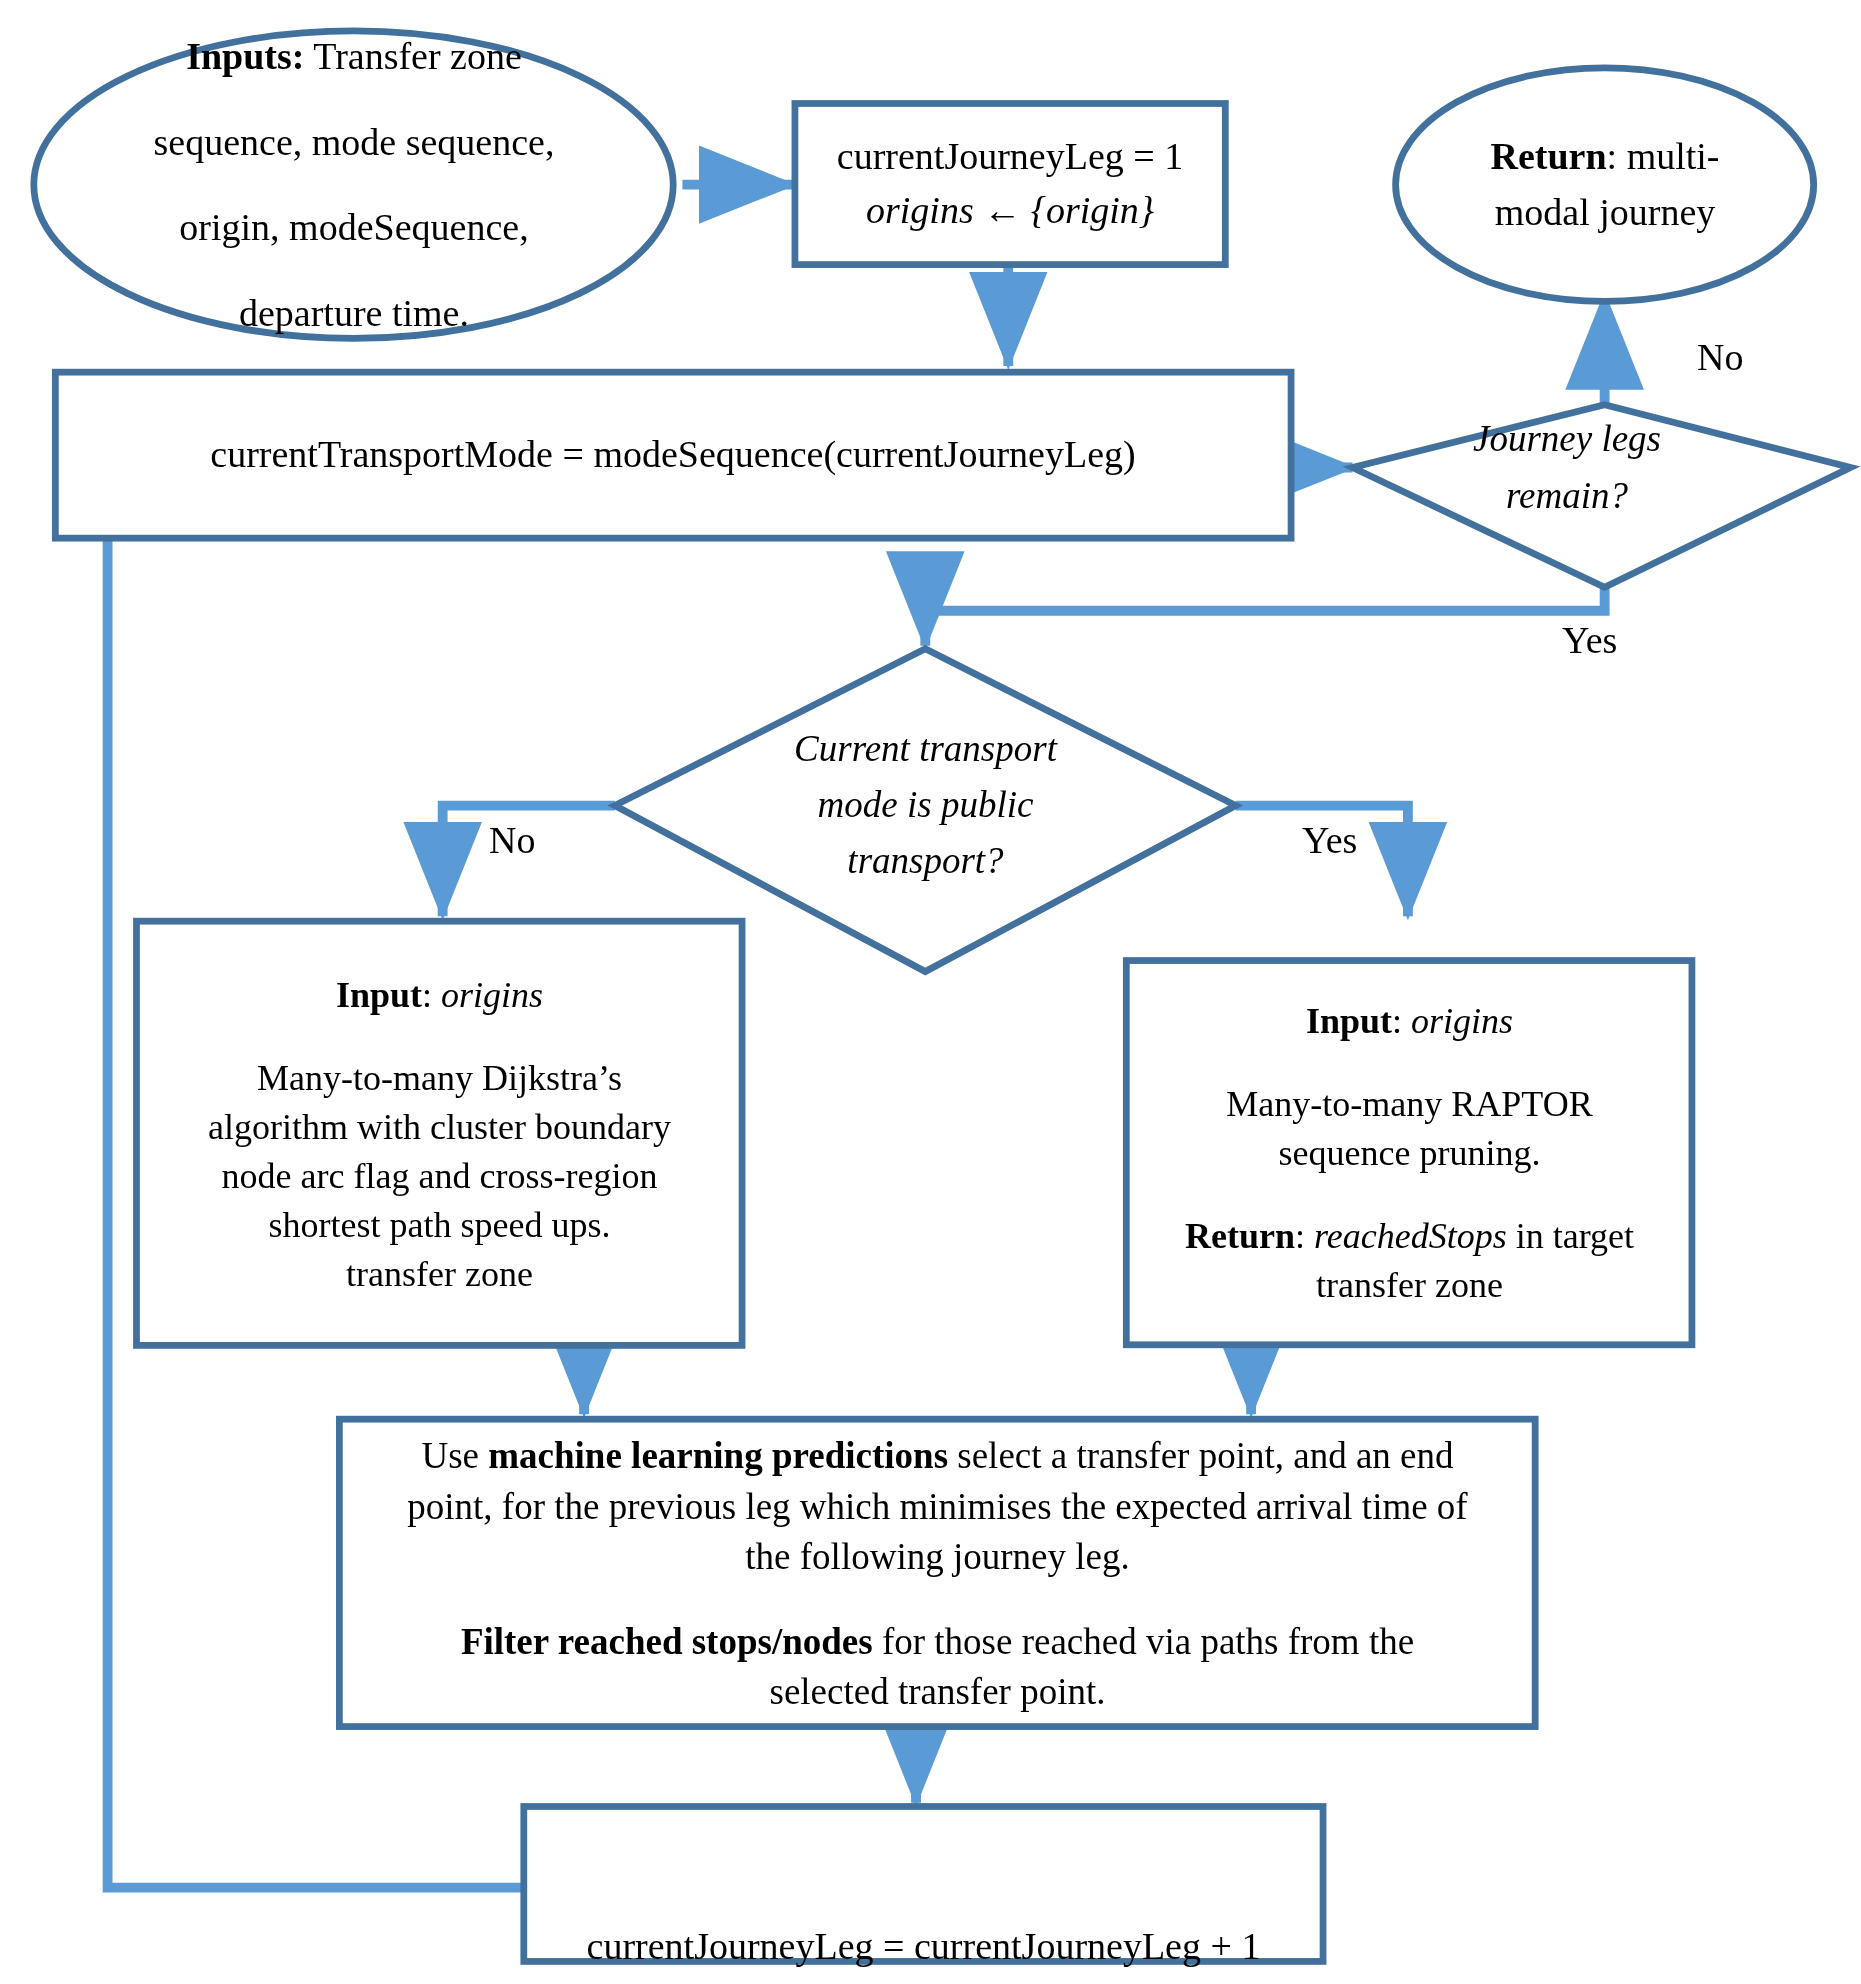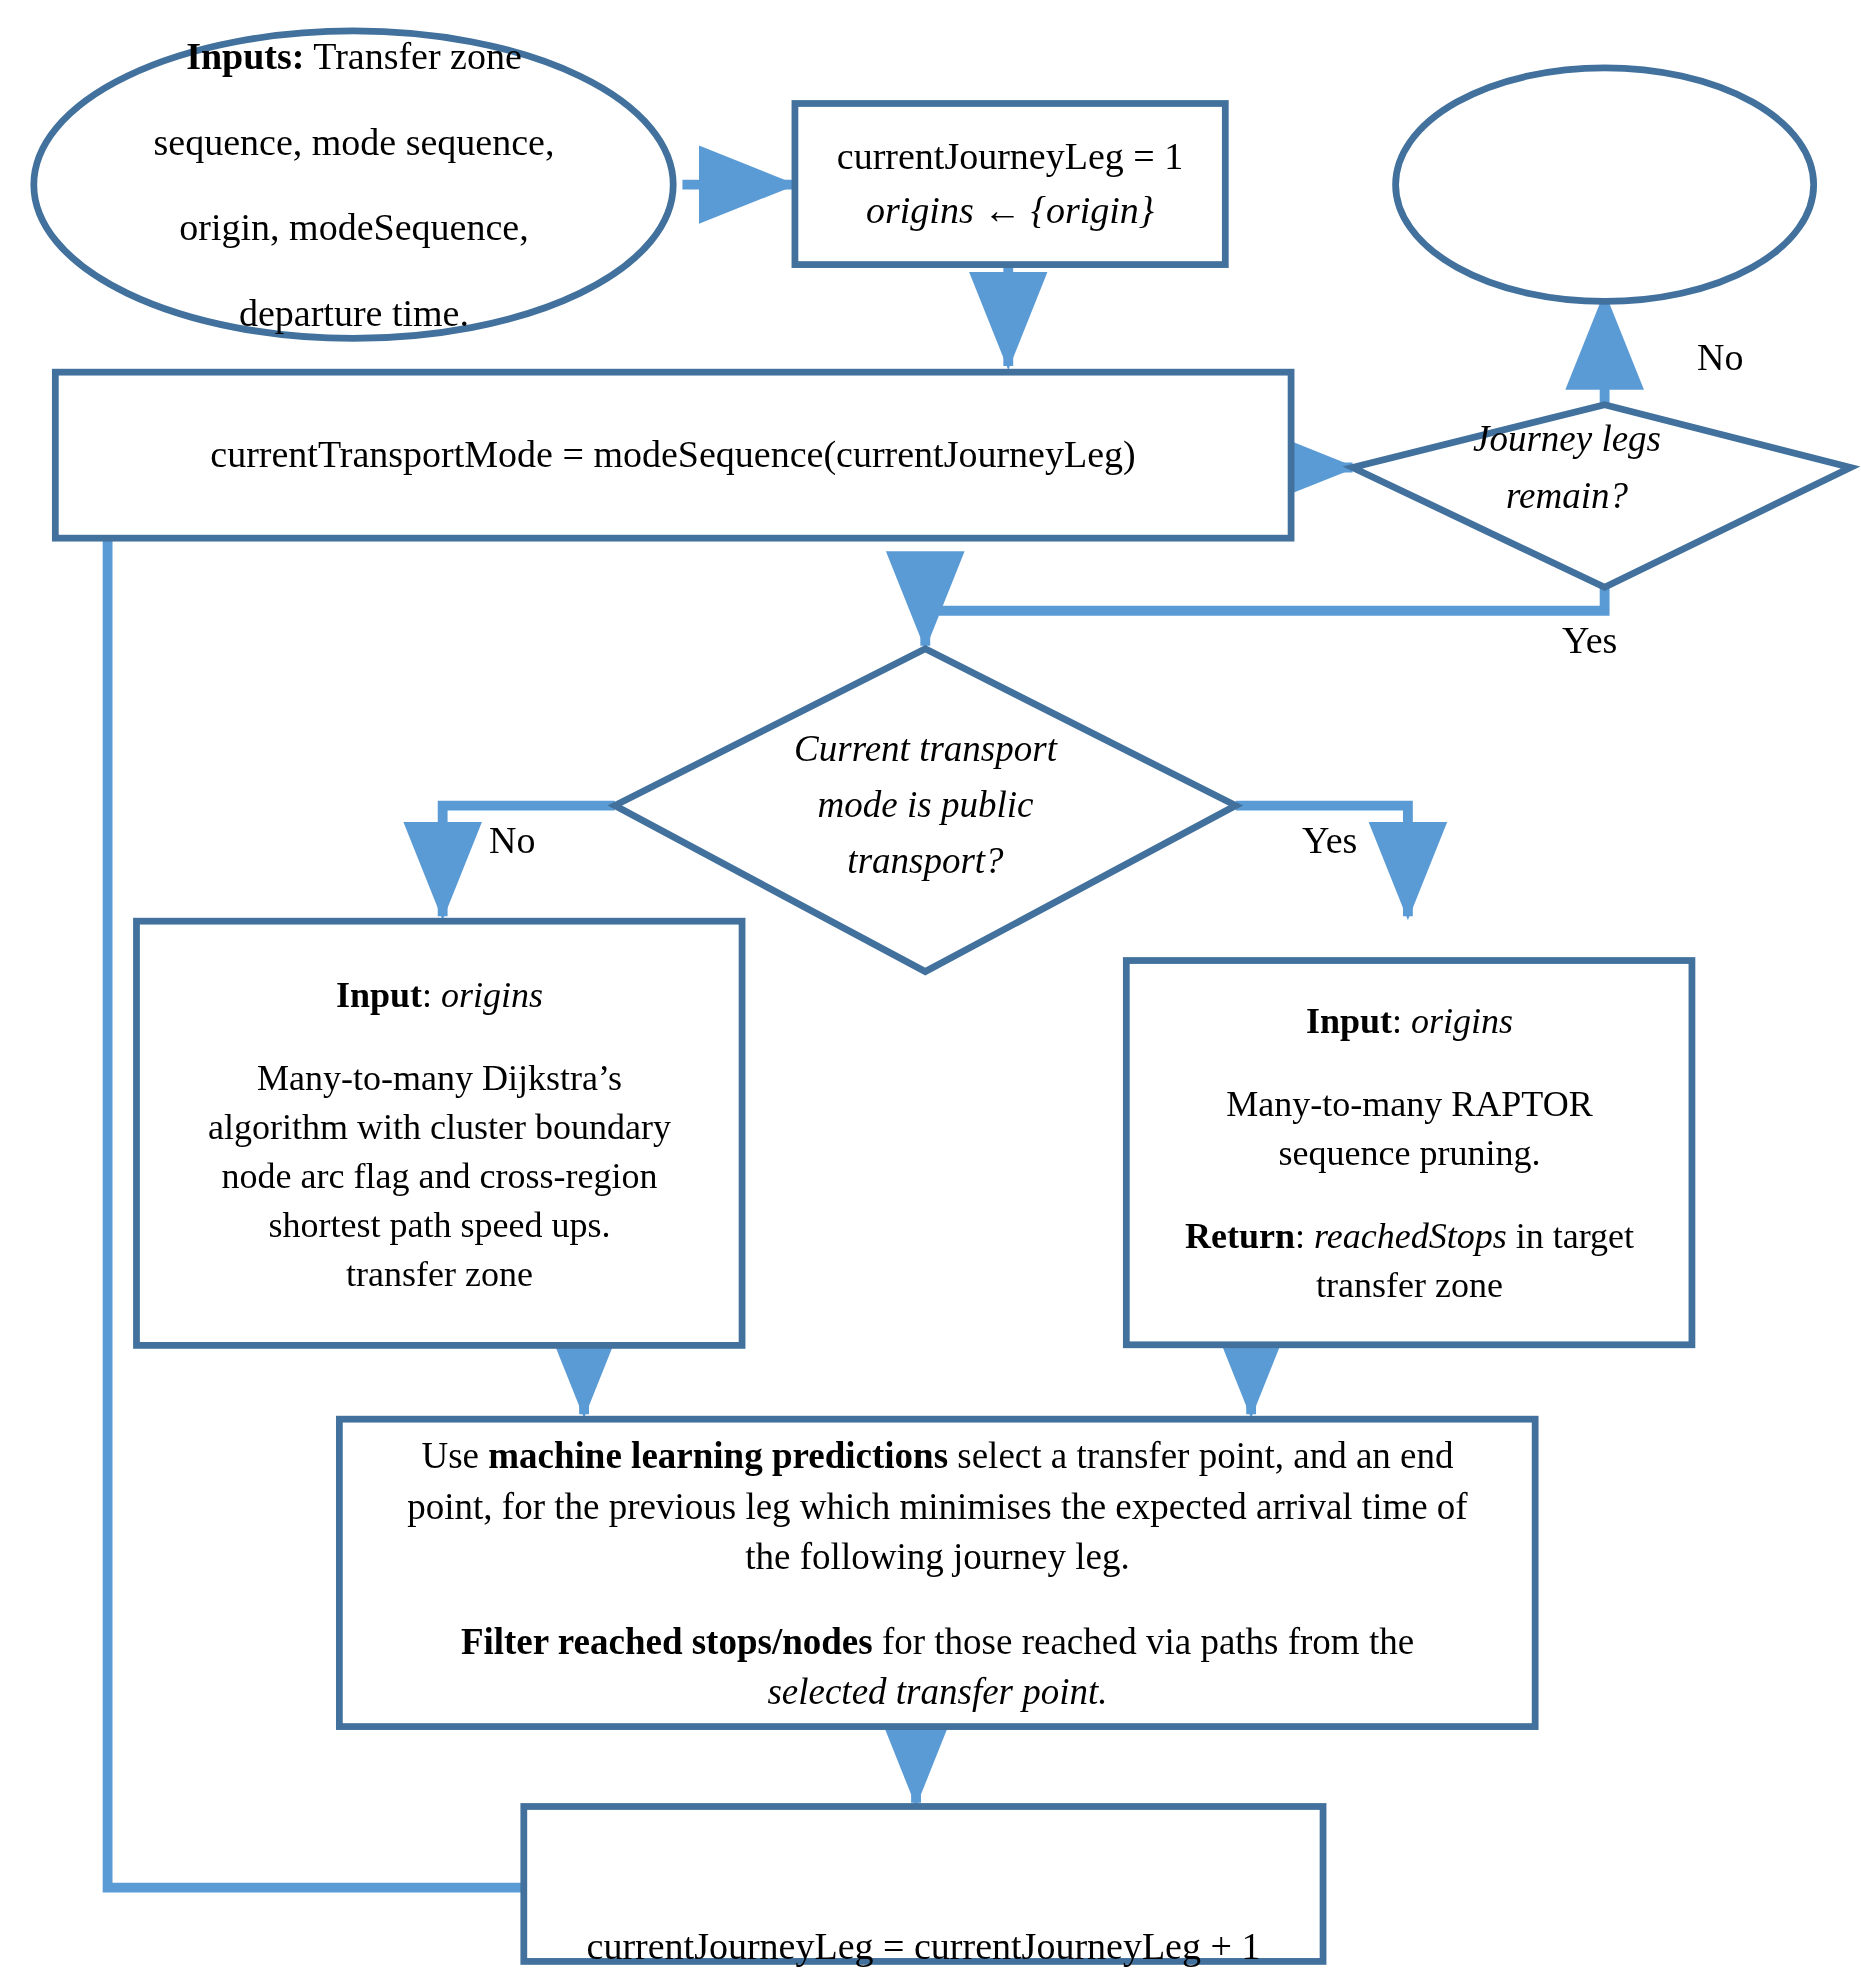--- a/index.html
+++ b/index.html
@@ -111,20 +111,24 @@
     <p>sequence, mode sequence,</p>
     <p>origin, modeSequence,</p>
     <p>departure time.</p>
   </div>
 
   <div class="node-label fs-62" style="left:795px; top:103px; width:430px; height:161px;">
     <p>currentJourneyLeg = 1</p>
     <p class="i" style="margin-top:0.12em;">origins ← {origin}</p>
   </div>
 
+  <div class="node-label fs-62" style="left:1408px; top:114px; width:394px; height:141px;">
+    <p><span class="b">Return</span><span>: multi-</span></p>
+    <p style="margin-top:0.18em;">modal journey</p>
+  </div>
 
   <div class="node-label fs-62" style="left:55px; top:372px; width:1236px; height:166px;">
     <p>currentTransportMode = modeSequence(currentJourneyLeg)</p>
   </div>
 
   <div class="node-label fs-60 i" style="left:1401px; top:409px; width:332px; height:117px;">
     <p>Journey legs</p>
     <p style="margin-top:0.22em;">remain?</p>
   </div>
 
@@ -149,21 +153,21 @@
     <p style="margin-top:0.06em;">sequence pruning.</p>
     <p style="margin-top:1.0em;"><span class="b">Return</span><span>: </span><span class="i">reachedStops</span><span> in target</span></p>
     <p style="margin-top:0.06em;">transfer zone</p>
   </div>
 
   <div class="node-label fs-60" style="left:352px; top:1433px; width:1171px; height:283px;">
     <p><span>Use </span><span class="b">machine learning predictions</span><span> select a transfer point, and an end</span></p>
     <p style="margin-top:0.06em;">point, for the previous leg which minimises the expected arrival time of</p>
     <p style="margin-top:0.06em;">the following journey leg.</p>
     <p style="margin-top:1.0em;"><span class="b">Filter reached stops/nodes</span><span> for those reached via paths from the</span></p>
-    <p style="margin-top:0.06em;font-style:italic;">selected transfer point.</p>
+    <p style="margin-top:0.06em;">selected transfer point.</p>
   </div>
 
   <div class="node-label fs-62" style="left:524px; top:1896px; width:799px; height:155px;">
     <p>currentJourneyLeg = currentJourneyLeg + 1</p>
     <p class="i" style="margin-top:0.12em;">origins ← reachedNodes(Stops)</p>
   </div>
 
   <div class="edge-label fs-62" style="left:1697px; top:335px;">No</div>
 
   <div class="edge-label fs-62" style="left:1562px; top:618px;">Yes</div>

